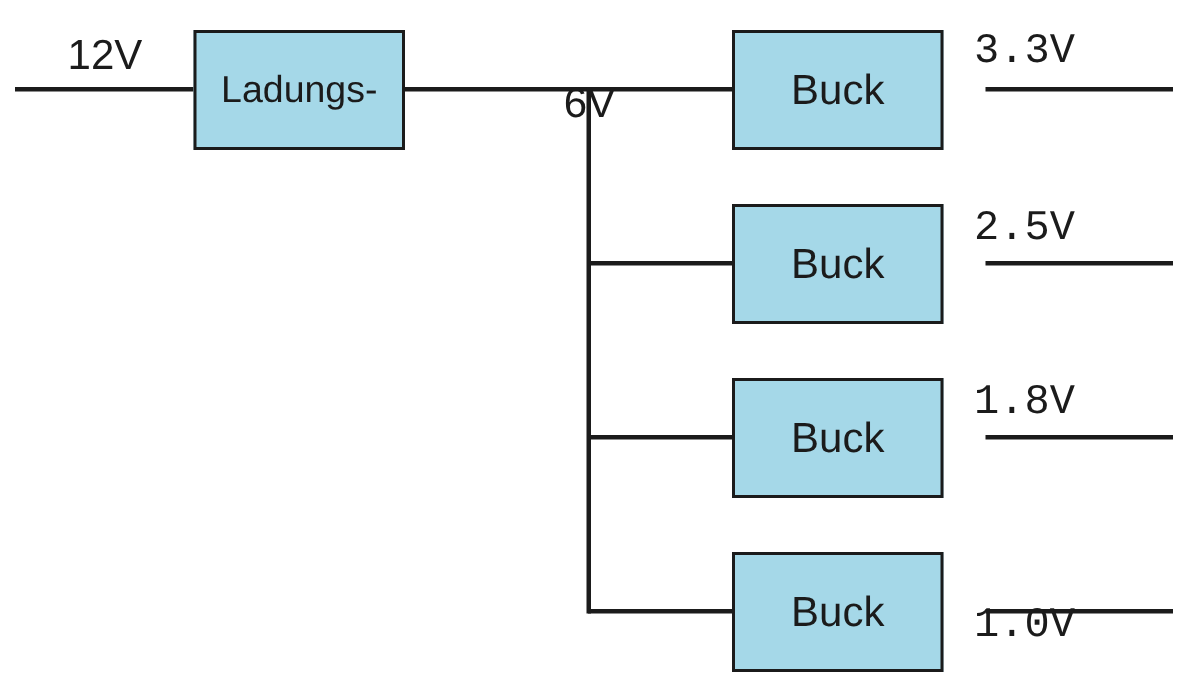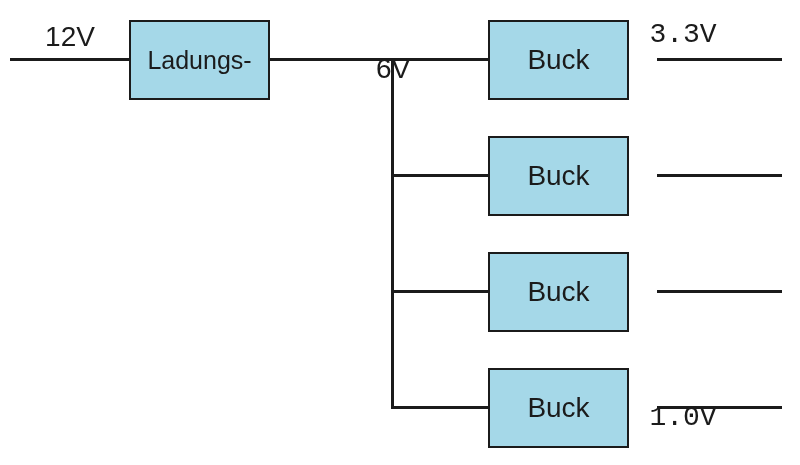--- a/index.html
+++ b/index.html
@@ -75,26 +75,28 @@
     <div>Buck</div>
   </div>
   <div class="wire h out r1"></div>
   <div class="lbl out-lbl r1">3.3V</div>
 
   <div class="wire h branch r2"></div>
   <div class="node buck r2">
     <div>Buck</div>
   </div>
   <div class="wire h out r2"></div>
+  <div class="lbl out-lbl r2">2.5V</div>
 
   <div class="wire h branch r3"></div>
   <div class="node buck r3">
     <div>Buck</div>
   </div>
   <div class="wire h out r3"></div>
+  <div class="lbl out-lbl r3">1.8V</div>
 
   <div class="wire h branch r4"></div>
   <div class="node buck r4">
     <div>Buck</div>
   </div>
   <div class="wire h out r4"></div>
   <div class="lbl out-lbl r4">1.0V</div>
 
 </div>
 

